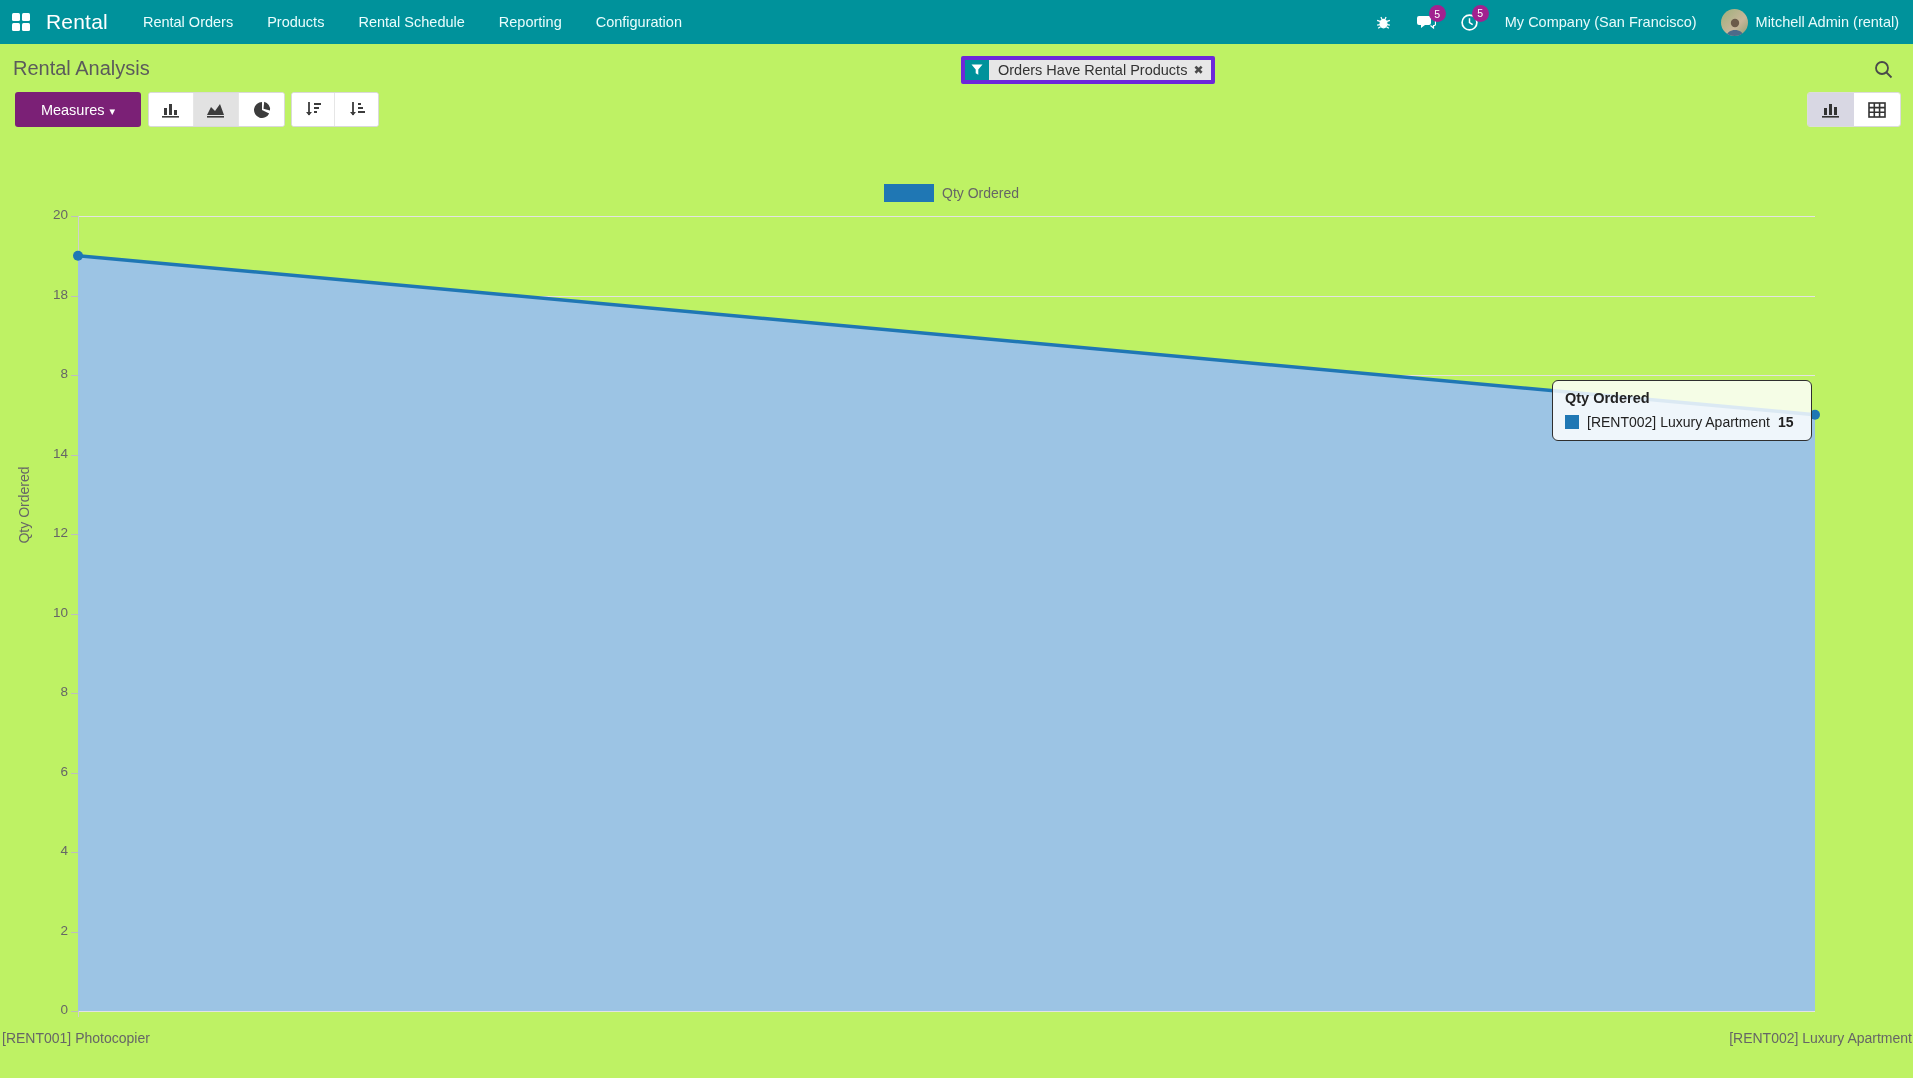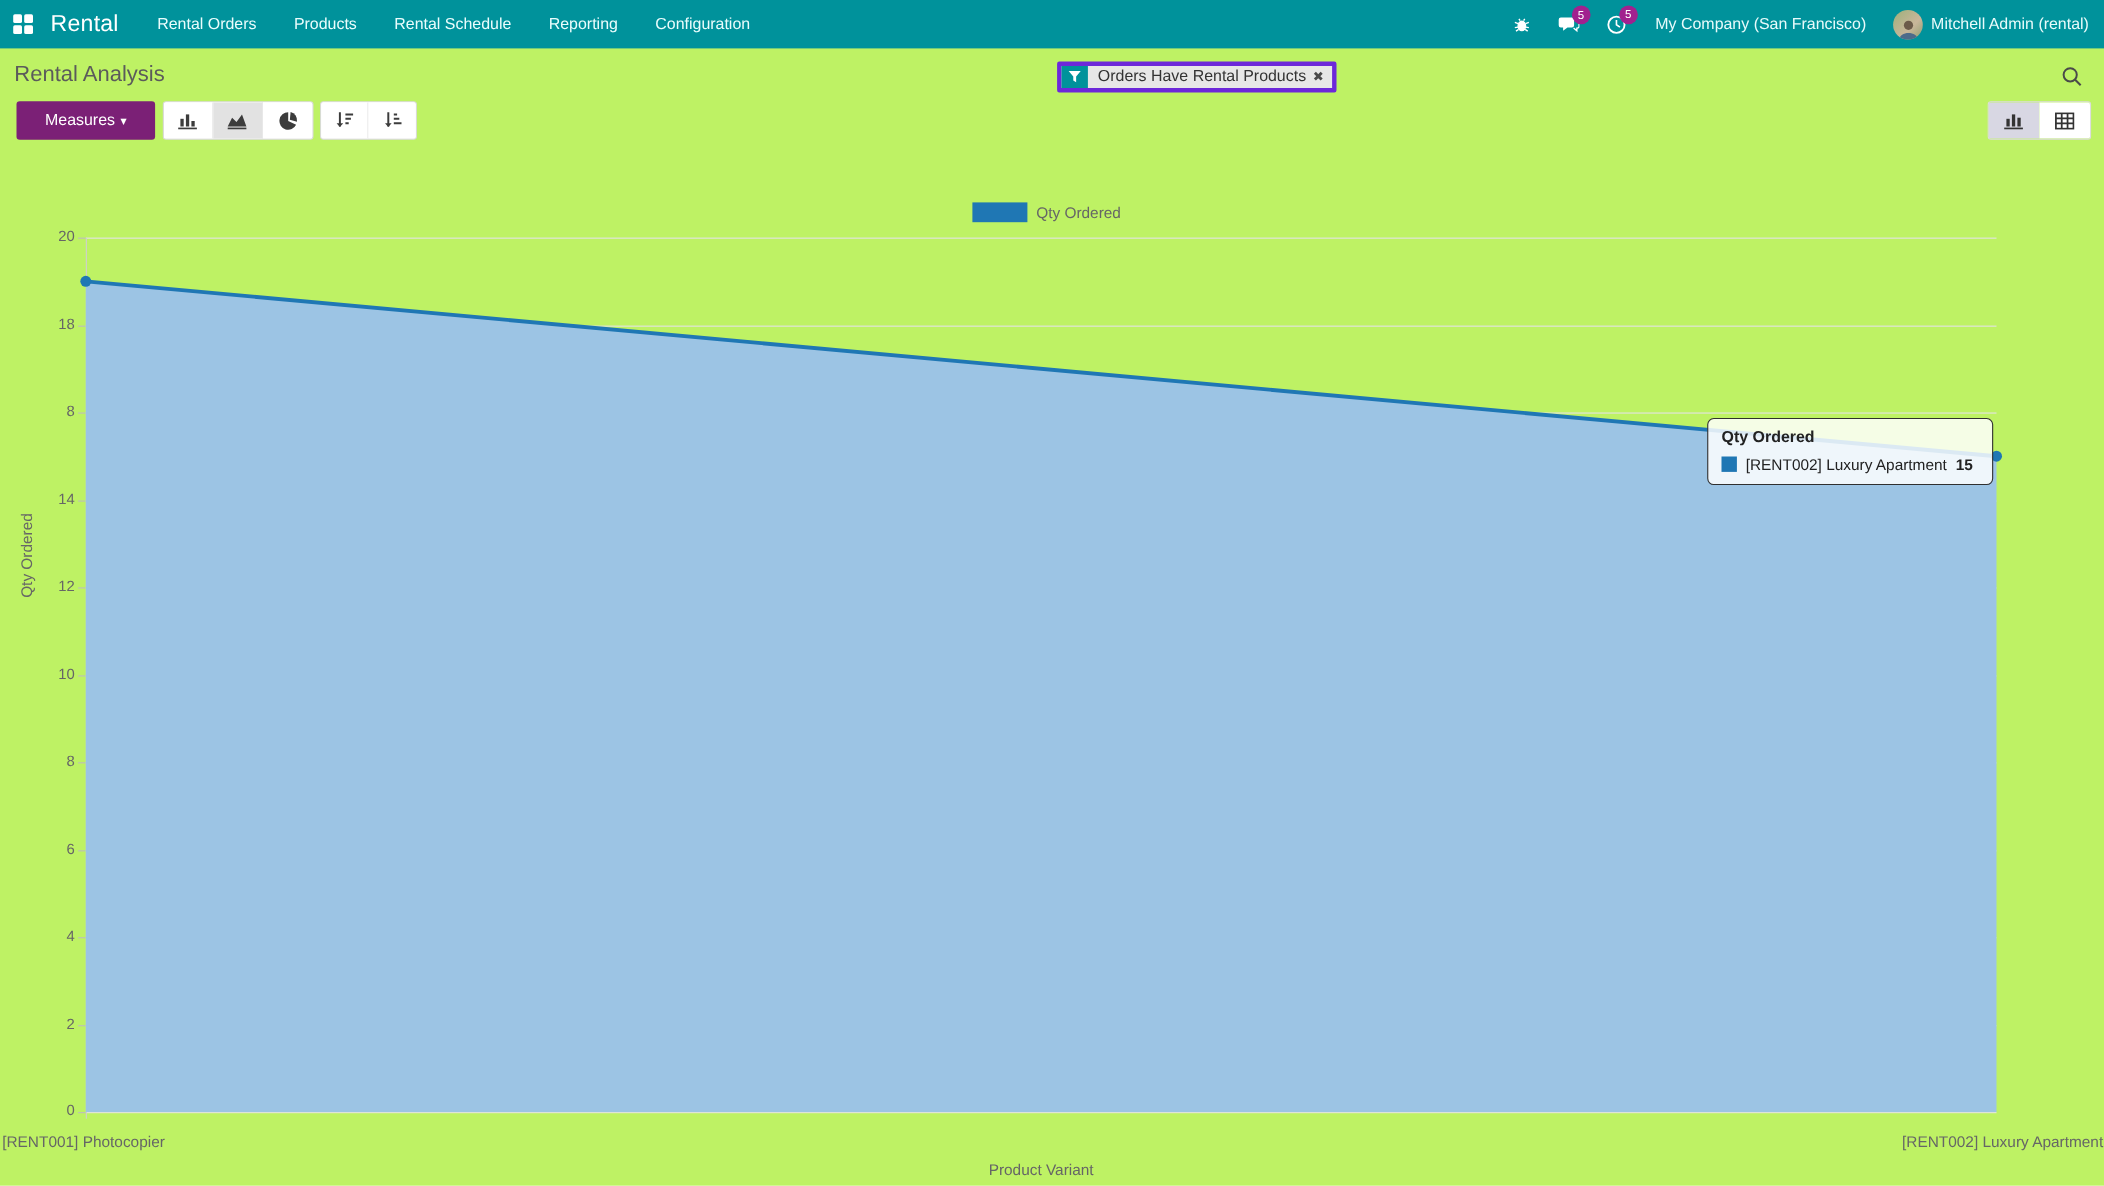--- a/index.html
+++ b/index.html
@@ -244,21 +244,20 @@
       <svg id="chart-svg" width="1737" height="795" viewBox="0 0 1737 795" style="left: 78px; top: 216px;">
         <polygon points="0,39.75 1737,198.75 1737,795 0,795" fill="#9cc4e4"></polygon>
         <polyline points="0,39.75 1737,198.75" fill="none" stroke="#1f77b4" stroke-width="3.5"></polyline>
         <circle cx="0" cy="39.75" r="5" fill="#1f77b4"></circle>
         <circle cx="1737" cy="198.75" r="5" fill="#1f77b4"></circle>
       </svg>
     </div>
 
   <div class="abs xtick-label" style="left:2px;">[RENT001] Photocopier</div>
   <div class="abs xtick-label" style="right:1px;">[RENT002] Luxury Apartment</div>
-  <div class="abs xlabel-box axis-title">Product Variant</div>
   <div class="abs ylabel-box axis-title">Qty Ordered</div>
 
   <div class="abs tooltip">
     <div class="tooltip-header">Qty Ordered</div>
     <div class="tooltip-row">
       <span class="tooltip-swatch"></span>
       <span>[RENT002] Luxury Apartment</span>
       <span class="tooltip-value">15</span>
     </div>
   </div>

